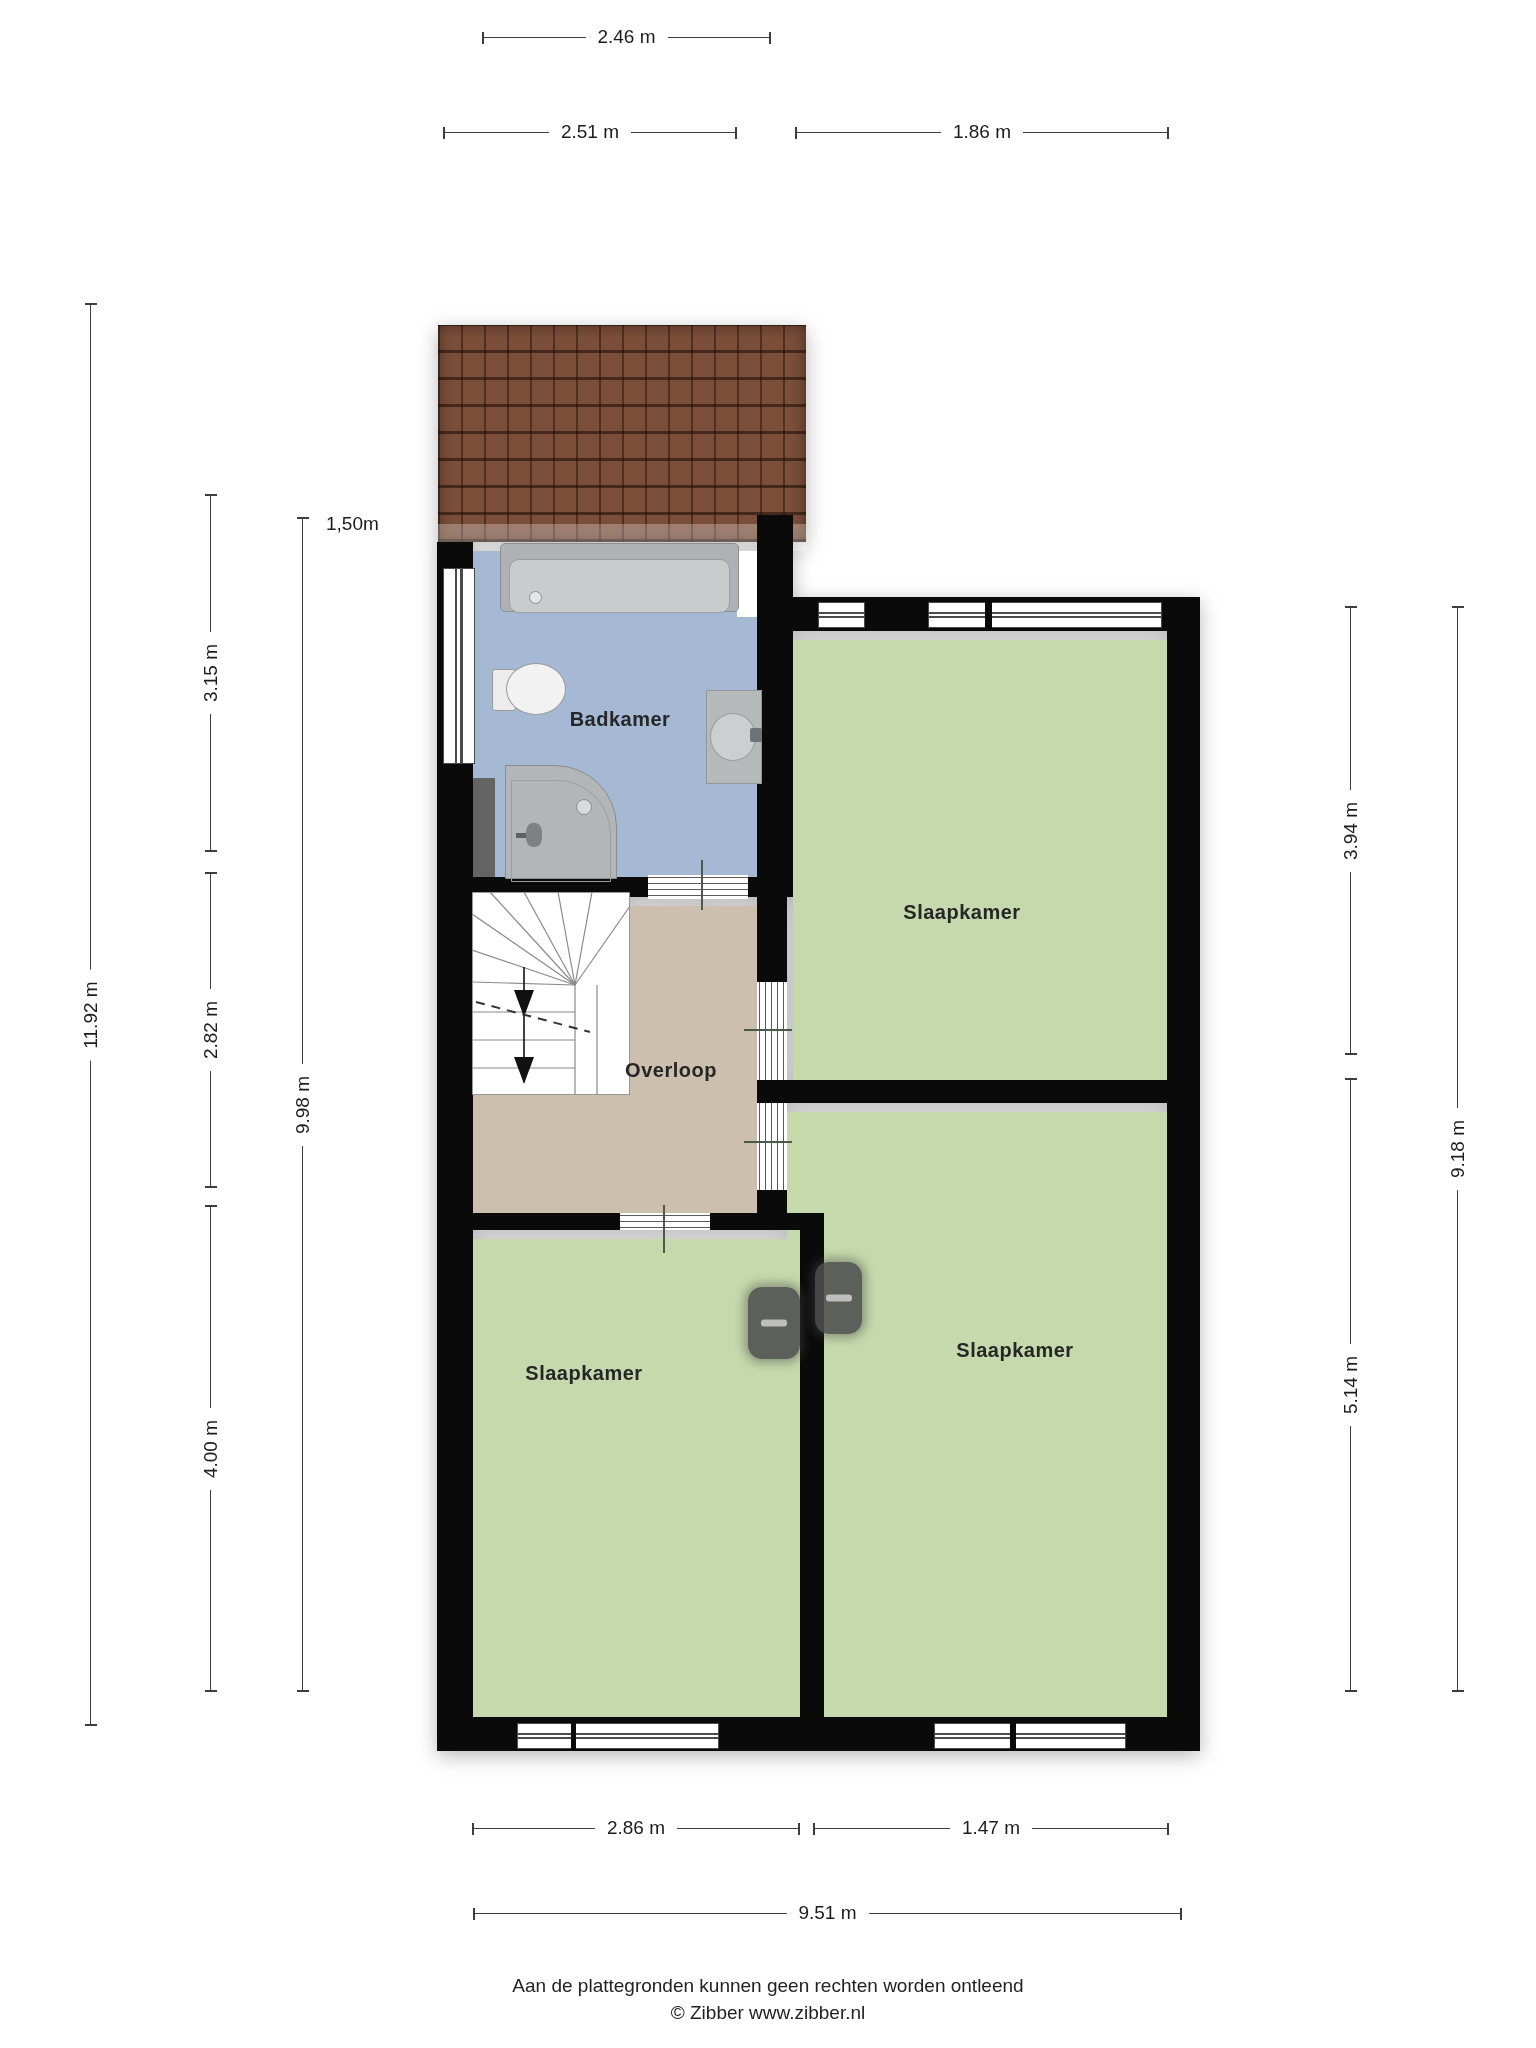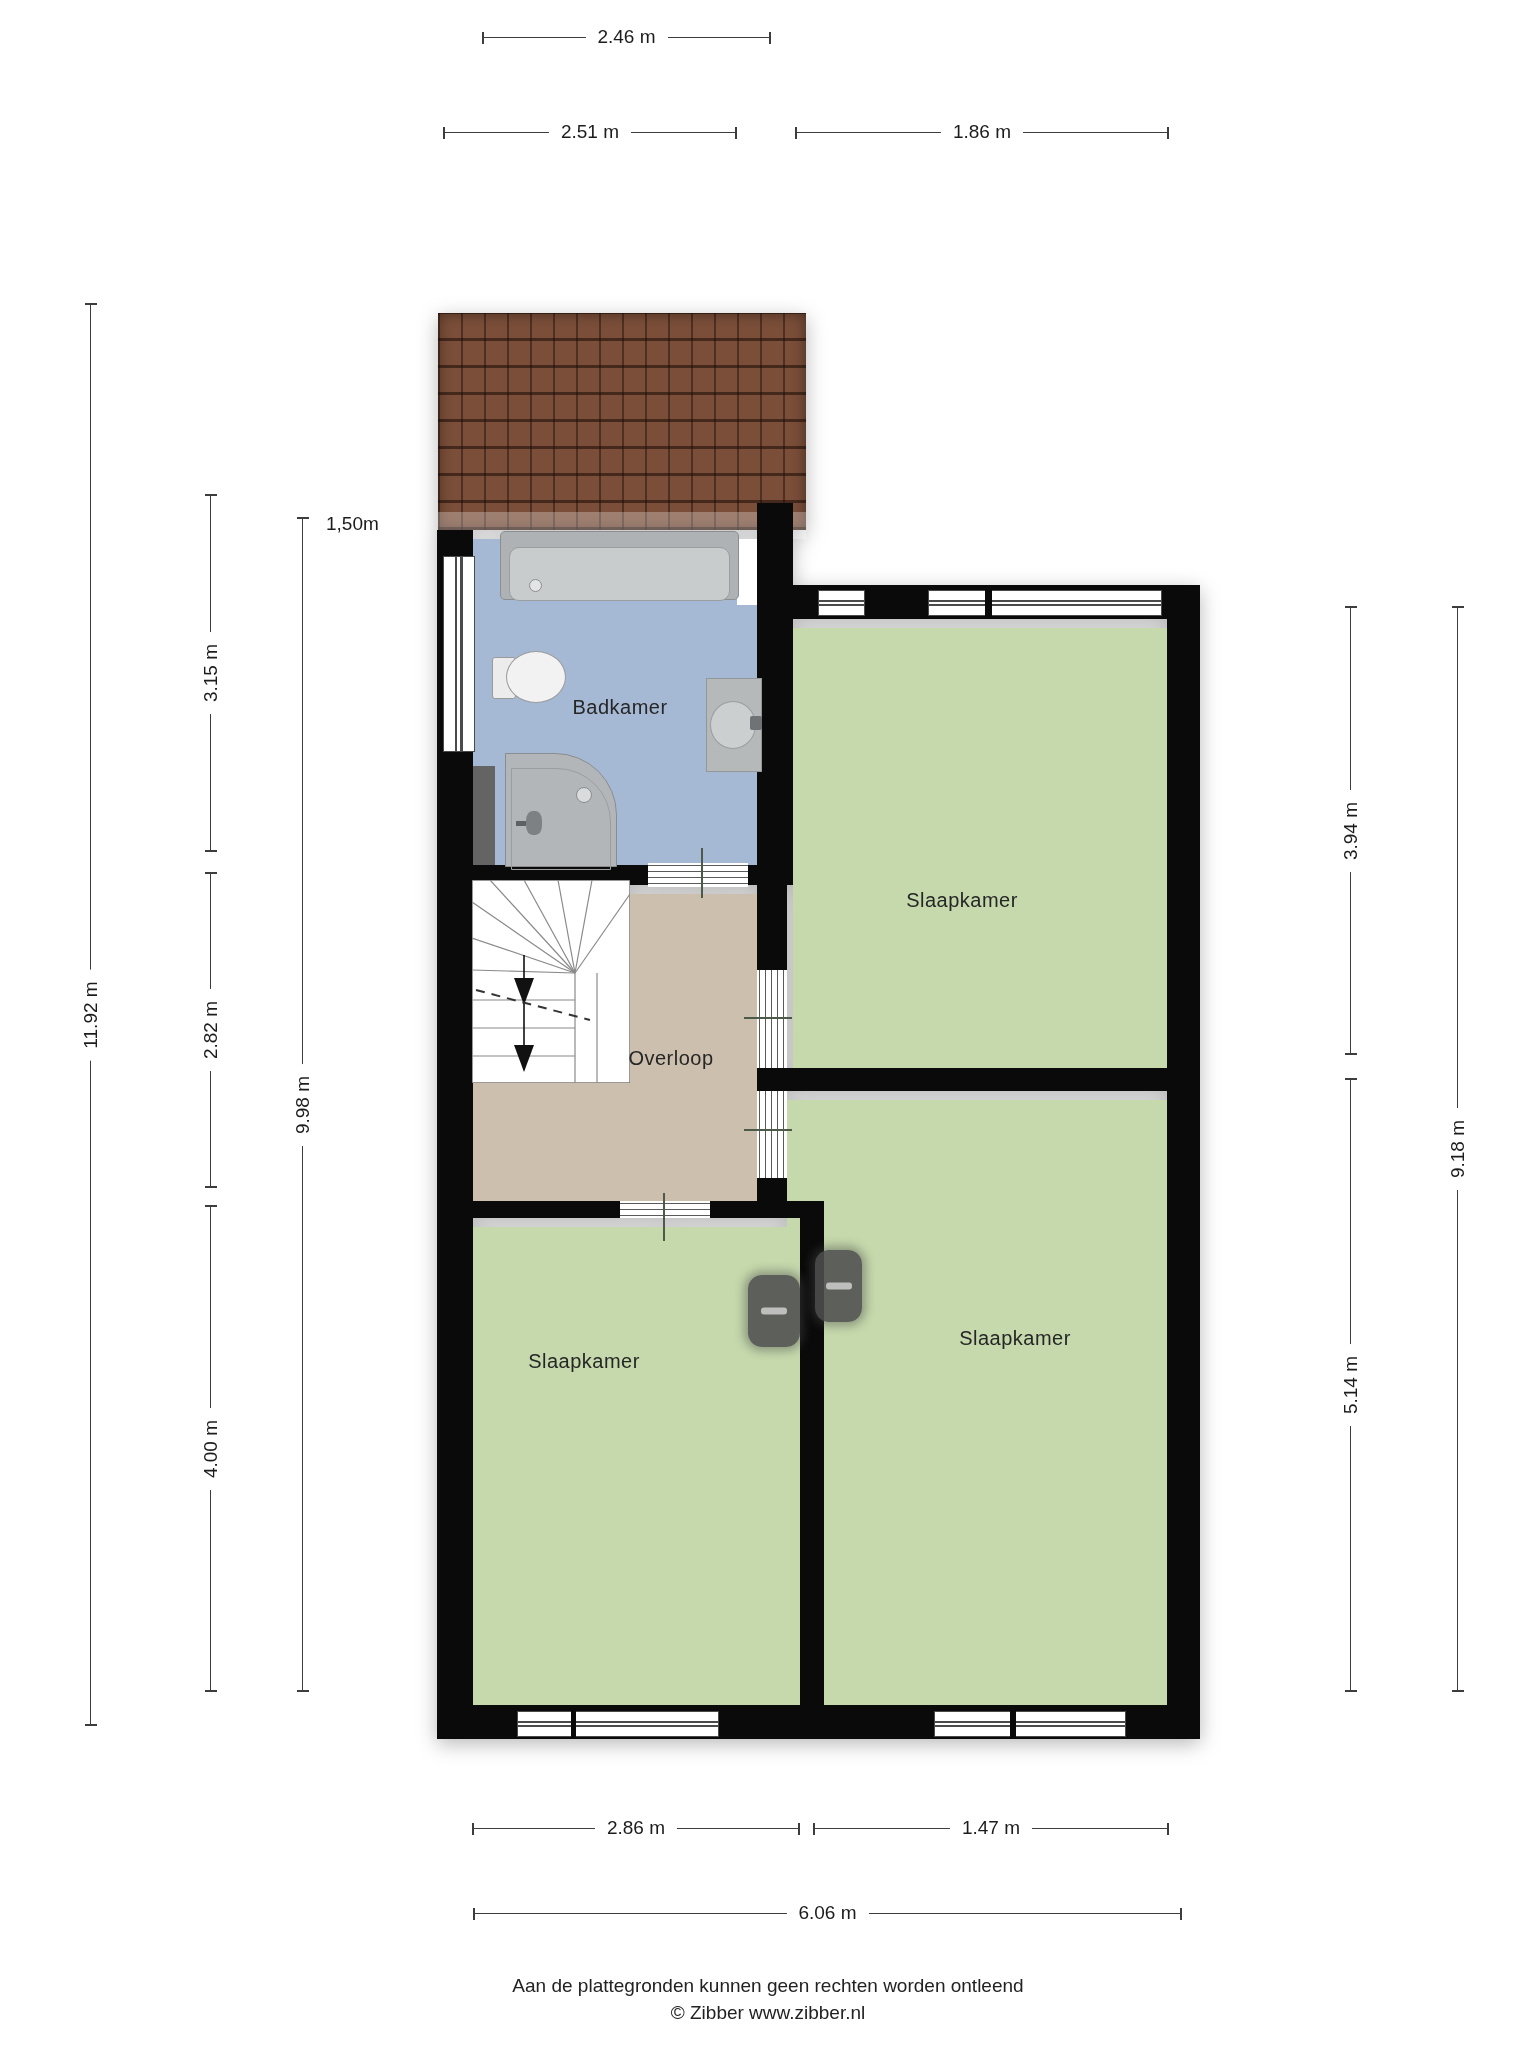--- a/index.html
+++ b/index.html
@@ -83,24 +83,24 @@
   <span class="dlabel">9.18 m</span>
 </div>
 
 <div class="hdim" style="left:472px;top:1828px;width:328px;">
   <span class="dlabel">2.86 m</span>
 </div>
 <div class="hdim" style="left:813px;top:1828px;width:356px;">
   <span class="dlabel">1.47 m</span>
 </div>
 <div class="hdim" style="left:473px;top:1913px;width:709px;">
-  <span class="dlabel">6.06 m</span>
+  <span class="dlabel">9.51 m</span>
 </div>
 
-<div class="abs" style="left:0;top:4px;width:1536px;height:1641px;filter:drop-shadow(0 5px 10px rgba(0,0,0,.28));">
+<div class="abs" style="left:0;top:16px;width:1536px;height:1641px;filter:drop-shadow(0 5px 10px rgba(0,0,0,.28));font-weight:bold;">
 
   <div class="roof" style="left:438px;top:300px;width:368px;height:217px;"></div>
   <div class="abs" style="left:438px;top:490px;width:368px;height:27px;background:rgba(255,255,255,.28);"></div>
 
   <div class="abs floor-bath" style="left:473px;top:517px;width:284px;height:335px;"></div>
   <div class="abs" style="left:737px;top:517px;width:20px;height:66px;background:#fff;"></div>
   <div class="abs floor-landing" style="left:473px;top:872px;width:284px;height:316px;"></div>
   <div class="abs floor-bed" style="left:793px;top:606px;width:374px;height:449px;"></div>
   <div class="abs floor-bed" style="left:787px;top:1078px;width:380px;height:614px;"></div>
   <div class="abs floor-bed" style="left:473px;top:1205px;width:327px;height:487px;"></div>

